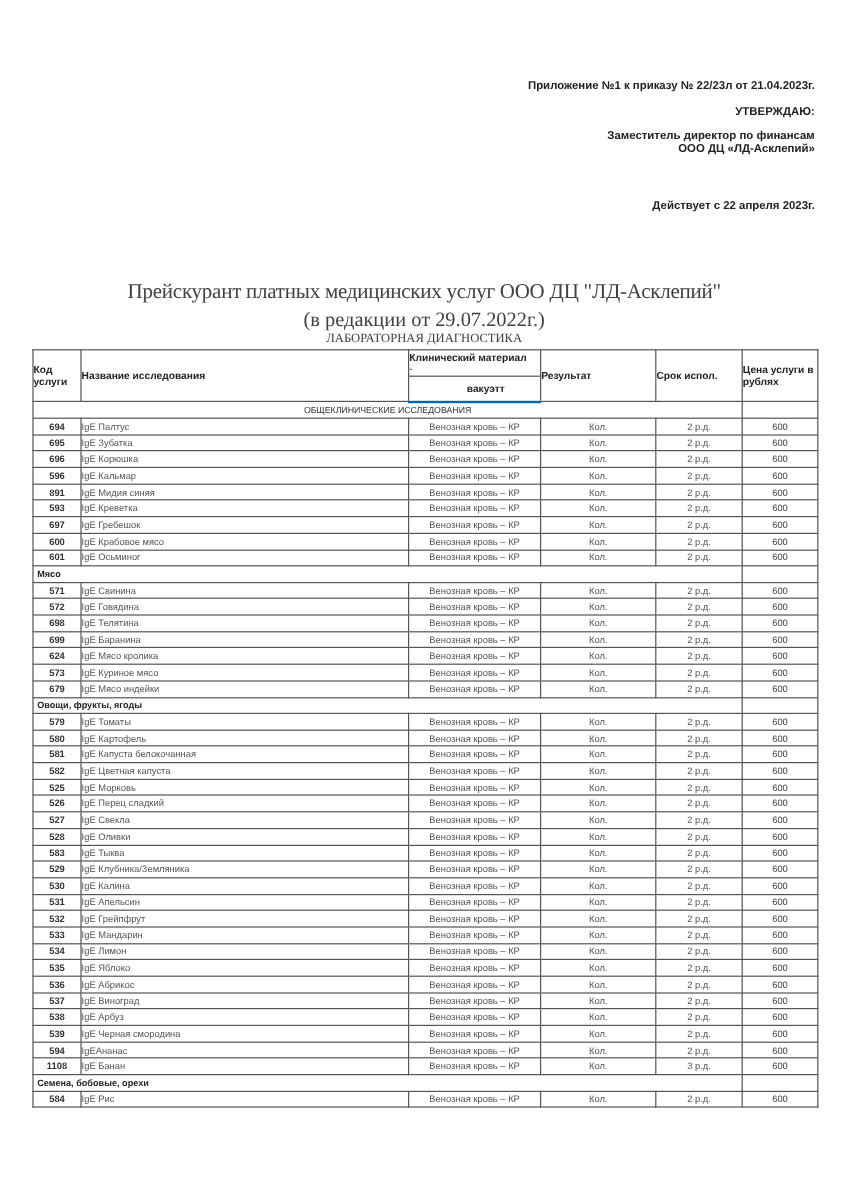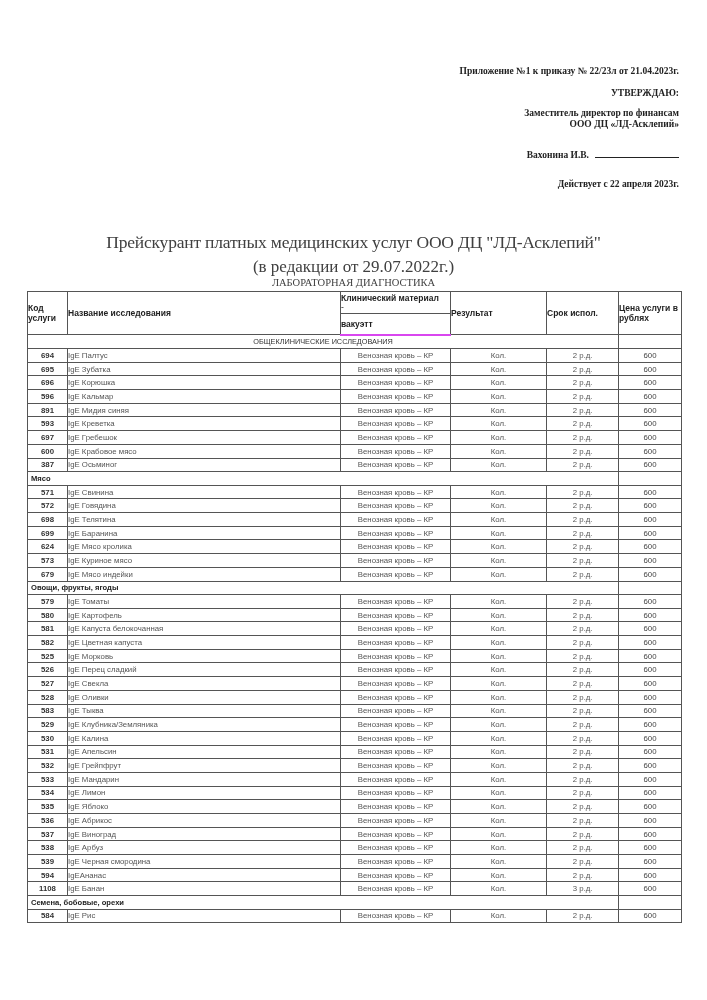--- a/index.html
+++ b/index.html
@@ -1,35 +1,35 @@
 <!DOCTYPE html>
 <html><head>
 <meta charset="utf-8">
 <style>
   html, body { margin: 0; padding: 0; background: #ffffff; }
   body { width: 707px; height: 1000px; position: relative; overflow: hidden; font-family: "Liberation Sans", sans-serif; color: #111; }
 
-  .approval { position: absolute; right: 28px; top: 66px; text-align: right; font-size: 9.5px; font-weight: bold; color: #222; line-height: 11px; font-family: Liberation Serif, serif; }
+  .approval { position: absolute; right: 28px; top: 66px; text-align: right; font-size: 9.5px; font-weight: bold; color: #222; line-height: 11px; }
   .approval .line { display: block; }
   .approval .gap1 { height: 11px; }
   .approval .gap2 { height: 9px; }
   .approval .gap3 { height: 18px; }
   .approval .gap4 { height: 18px; }
   .approval .sig { display: inline-block; width: 84px; border-bottom: 1px solid #222; height: 9px; vertical-align: baseline; margin-left: 6px; }
 
   .title { position: absolute; left: 0; width: 707px; text-align: center; font-family: Liberation Serif, serif; color: #404040; }
   .title.t1 { top: 232px; font-size: 17.5px; letter-spacing: -0.2px; }
   .title.t2 { top: 257px; font-size: 17px; }
   .title.t3 { top: 277px; font-size: 10.5px; }
 
   table.price { position: absolute; left: 27px; top: 291px; width: 654px; border-collapse: collapse; table-layout: fixed; font-size: 7.8px; }
   table.price td, table.price th { border: 1px solid #555; padding: 0; vertical-align: middle; }
   table.price { border: 1.5px solid #222; }
   table.price th { font-weight: bold; font-size: 8.5px; color: #222; text-align: left; }
-  table.price thead tr:last-child th { border-bottom: 2px solid #d946ef; }
+  table.price thead tr:last-child th { border-bottom: 2px solid #0369a1; padding-left: 48px; }
   .h-top { height: 22px; }
   .h-bot { height: 21px; }
   .mat-top { line-height: 9px; padding-top: 1px !important; }
   .mat-dash { display: block; font-weight: normal; }
 
   td.sect { height: 12.5px; font-size: 7.3px; color: #333; }
   td.sect.center { text-align: center; }
   td.sect.left { text-align: left; padding-left: 3px; font-weight: bold; color: #222; font-size: 7.6px; }
   td.code { text-align: center; font-weight: bold; color: #333; height: 12.7px; margin-top: 40px; }
   td.name { text-align: left; padding-left: 3px; color: #555; }
@@ -40,21 +40,20 @@
 <body>
 
 <div class="approval">
   <span class="line">Приложение №1 к приказу № 22/23л от 21.04.2023г.</span>
   <span class="line gap1"></span>
   <span class="line">УТВЕРЖДАЮ:</span>
   <span class="line gap2"></span>
   <span class="line">Заместитель директор по финансам</span>
   <span class="line">ООО ДЦ «ЛД-Асклепий»</span>
   <span class="line gap3"></span>
-  <span class="line"><span>Вахонина И.В.</span><span class="sig"></span></span>
   <span class="line gap4"></span>
   <span class="line">Действует с 22 апреля  2023г.</span>
 </div>
 
 <div class="title t1">Прейскурант платных медицинских услуг ООО ДЦ "ЛД-Асклепий"</div>
 <div class="title t2">(в редакции от 29.07.2022г.)</div>
 <div class="title t3">ЛАБОРАТОРНАЯ ДИАГНОСТИКА</div>
 
 <table class="price">
   <colgroup>
@@ -141,21 +140,21 @@
       </tr>
       <tr>
         <td class="code">600</td>
         <td class="name">IgE Крабовое мясо</td>
         <td class="mat">Венозная кровь – КР</td>
         <td class="res">Кол.</td>
         <td class="term">2 р.д.</td>
         <td class="price-c">600</td>
       </tr>
       <tr>
-        <td class="code">387</td>
+        <td class="code">601</td>
         <td class="name">IgE Осьминог</td>
         <td class="mat">Венозная кровь – КР</td>
         <td class="res">Кол.</td>
         <td class="term">2 р.д.</td>
         <td class="price-c">600</td>
       </tr>
       <tr>
         <td colspan="5" class="sect left">Мясо</td>
         <td class="sect"></td>
       </tr>

